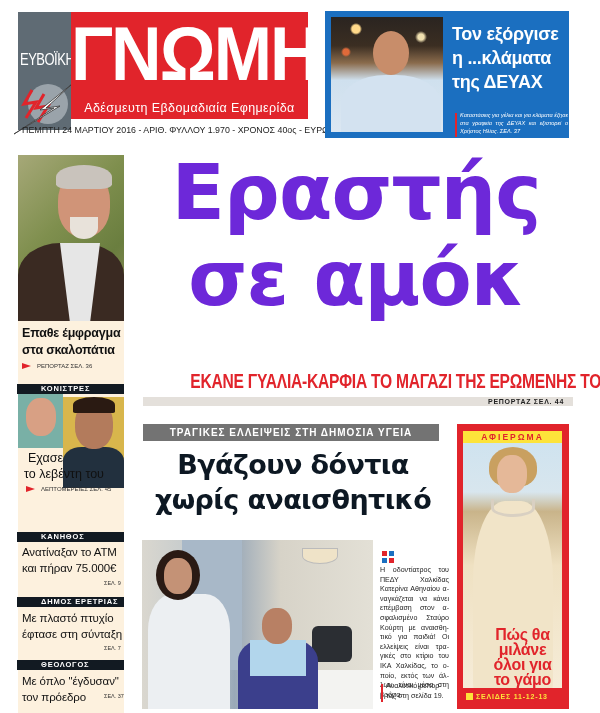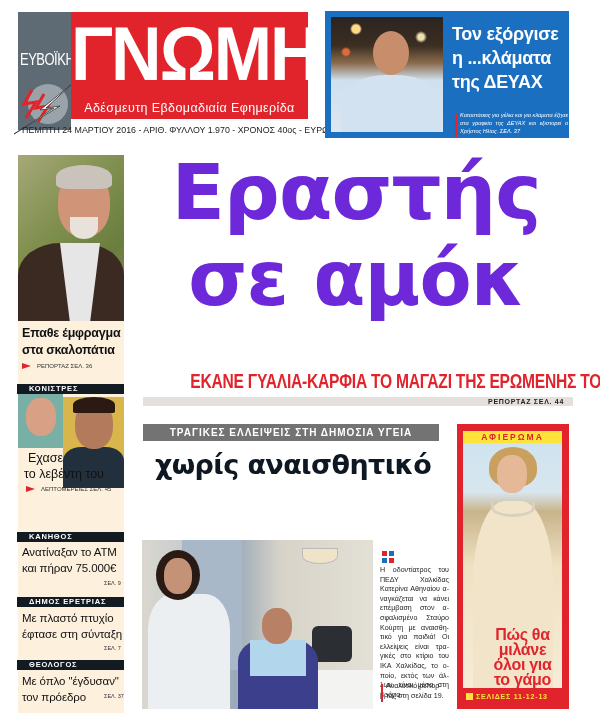--- a/index.html
+++ b/index.html
@@ -44,21 +44,21 @@
   .photo1 .head { position: absolute; left: 40px; top: 16px; width: 52px; height: 66px; border-radius: 45%; background: #d09478; }
   .photo1 .hair { position: absolute; left: 38px; top: 10px; width: 56px; height: 24px; border-radius: 50% 50% 20% 20%; background: #c9c3bc; }
   .photo1 .beard { position: absolute; left: 52px; top: 62px; width: 28px; height: 22px; border-radius: 0 0 50% 50%; background: #e8e2da; }
   .photo1 .jacket { position: absolute; left: 0px; top: 88px; width: 106px; height: 80px; border-radius: 40% 40% 0 0; background: #3a2a22; }
   .photo1 .shirt { position: absolute; left: 42px; top: 88px; width: 40px; height: 80px; background: #e6e6e6; clip-path: polygon(0 0, 100% 0, 75% 100%, 25% 100%); }
   .story1-title { position: absolute; left: 22px; top: 325px; width: 104px; font-weight: bold; font-size: 12.5px; line-height: 17px; color: #111; letter-spacing: -0.2px; }
   .story1-ref { position: absolute; left: 22px; top: 363px; font-size: 6px; color: #333; display: flex; align-items: center; gap: 6px; }
   .red-arrow { display: inline-block; width: 0; height: 0; border-top: 3px solid transparent; border-bottom: 3px solid transparent; border-left: 9px solid #e1242b; }
 
   .label { position: absolute; left: 17px; width: 107px; height: 10px; background: #121a22; color: #fff;
-    font-weight: bold; font-size: 7.5px; line-height: 10px; padding-left: 12px; letter-spacing: 0.8px; }
+    font-weight: bold; font-size: 7.5px; line-height: 10px; padding-left: 24px; letter-spacing: 0.8px; }
   .photo2a { position: absolute; left: 18px; top: 394px; width: 45px; height: 54px; background: #79b0a6; overflow: hidden; }
   .photo2a .head { position: absolute; left: 8px; top: 4px; width: 30px; height: 38px; border-radius: 45%; background: #d8a084; }
   .photo2b { position: absolute; left: 63px; top: 397px; width: 61px; height: 91px; background: #d8b64c; overflow: hidden; }
   .photo2b .head { position: absolute; left: 12px; top: 4px; width: 38px; height: 48px; border-radius: 45%; background: #b37b5c; }
   .photo2b .hair { position: absolute; left: 10px; top: 0px; width: 42px; height: 16px; border-radius: 50% 50% 10% 10%; background: #2a1a12; }
   .photo2b .body { position: absolute; left: 0px; top: 50px; width: 61px; height: 45px; background: #22303e; border-radius: 30% 30% 0 0; }
   .story2-title { position: absolute; left: 22px; top: 450px; width: 104px; font-size: 12.5px; line-height: 16px; color: #111; }
   .story2-title .l1 { display: block; padding-left: 6px; }
   .story2-title .l2 { display: block; padding-left: 2px; }
   .story2-ref { position: absolute; left: 26px; top: 486px; font-size: 6px; color: #333; display: flex; align-items: center; gap: 6px; }
@@ -208,20 +208,21 @@
 <div class="headline">
   <span class="line1">Εραστής</span>
   <span class="line2">σε αμόκ</span>
 </div>
 <div class="kicker">ΕΚΑΝΕ ΓΥΑΛΙΑ-ΚΑΡΦΙΑ ΤΟ ΜΑΓΑΖΙ ΤΗΣ ΕΡΩΜΕΝΗΣ ΤΟΥ</div>
 <div class="kicker-bar"></div>
 <div class="kicker-ref">ΡΕΠΟΡΤΑΖ ΣΕΛ. 44</div>
 
 <div class="health-label">ΤΡΑΓΙΚΕΣ ΕΛΛΕΙΨΕΙΣ ΣΤΗ ΔΗΜΟΣΙΑ ΥΓΕΙΑ</div>
 <div class="health-title">
+  <span>Βγάζουν δόντια</span>
   <span>χωρίς αναισθητικό</span>
 </div>
 <div class="dental-photo">
   <div class="door"></div>
     <div class="lamp"></div>
     <div class="chair"></div>
     <div class="tray"></div>
   <div class="coat"></div>
     <div class="woman-hair"></div>
     <div class="woman-face"></div>

